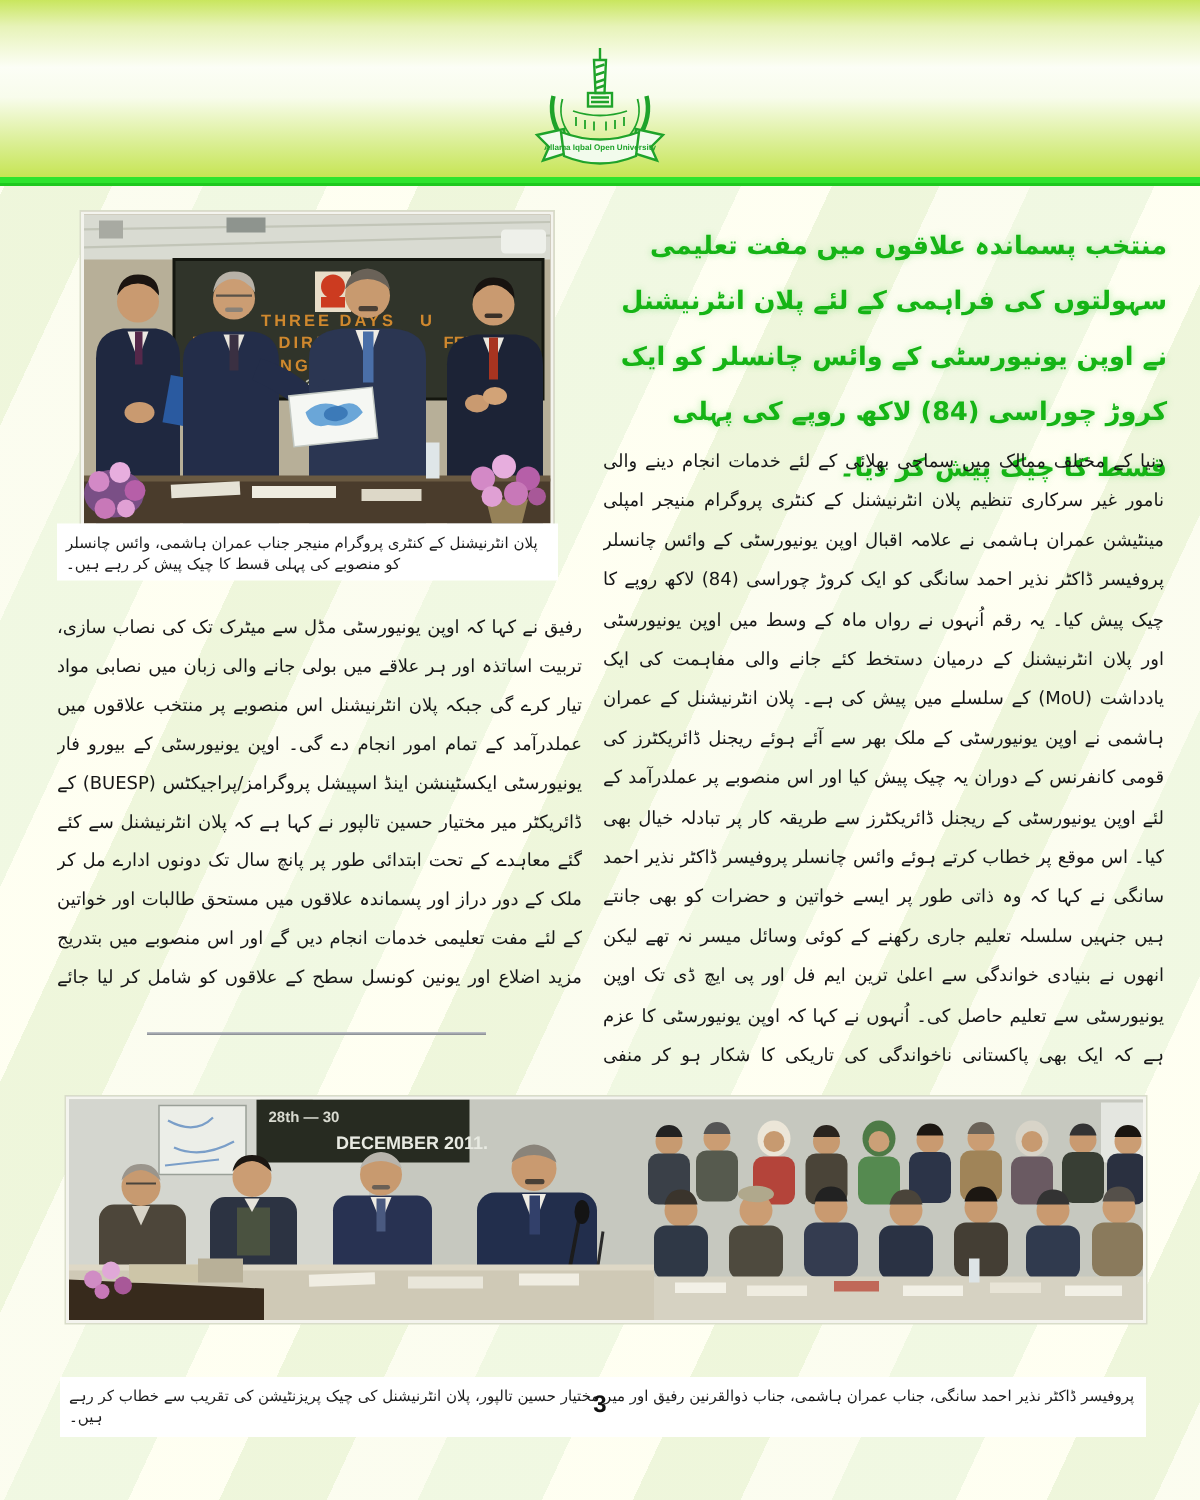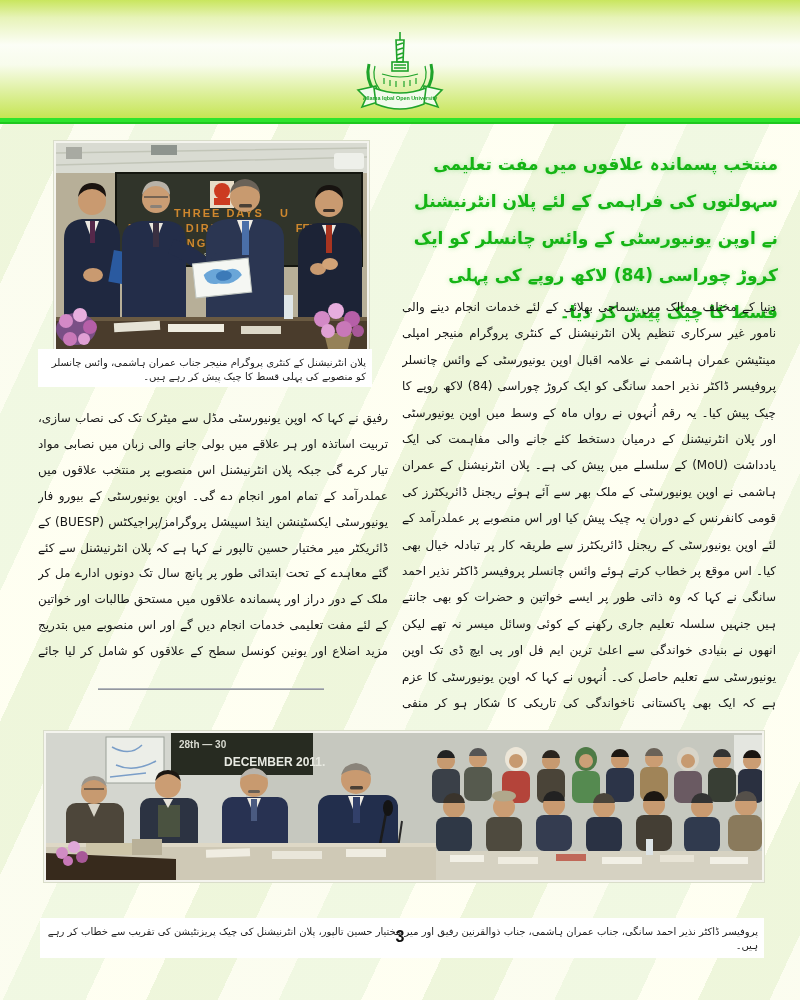--- a/index.html
+++ b/index.html
@@ -19,21 +19,21 @@
   #green-line{position:absolute;left:0;top:118px;width:800px;height:6px;
     background:#2ee42e;box-shadow:inset 0 -2px 0 #1ec81e;}
   #crest{position:absolute;left:352px;top:28px;width:96px;height:97px;}
   #headline{position:absolute;left:400px;top:146px;width:378px;
     text-align:right;font-weight:bold;font-size:17px;line-height:37px;
     color:#15b415;text-shadow:0 0 5px rgba(70,210,70,.4);}
   .photo-frame{position:absolute;border:2px solid #f4f4ee;box-shadow:0 0 0 1px #d9ddc9;background:#b7af98;}
   #photo-top{left:54px;top:141px;width:311px;height:206px;}
   #caption-top-strip{position:absolute;left:38px;top:349px;width:334px;height:38px;background:#ffffff;}
   #caption-bottom-strip{position:absolute;left:40px;top:882px;width:724px;height:40px;background:#ffffff;margin-top:36px;}
-  .caption{font-size:10px;line-height:14px;text-align:right;color:#1d1d1d;padding:7px 6px 0 6px;}
+  .caption{font-size:10px;line-height:14px;text-align:left;color:#1d1d1d;padding:7px 6px 0 6px;}
   .bodycol{position:absolute;font-size:12px;line-height:26.4px;text-align:justify;color:#171717;overflow:hidden;}
   #col-right{left:402px;top:294px;width:374px;height:416px;}
   #col-left{left:38px;top:406px;width:350px;height:260px;line-height:25.9px;}
   #divider{position:absolute;left:98px;top:688px;width:226px;height:2px;
     background:linear-gradient(180deg,#c2c6cc,#84888e);}
   #photo-bottom{left:44px;top:731px;width:716px;height:147px;background:#c6c8bf;}
   #page-number{position:absolute;left:0;top:928px;width:800px;text-align:center;
     font-size:16px;font-weight:bold;color:#111;}
   svg text{font-family:"Liberation Sans",sans-serif;}
 </style>

